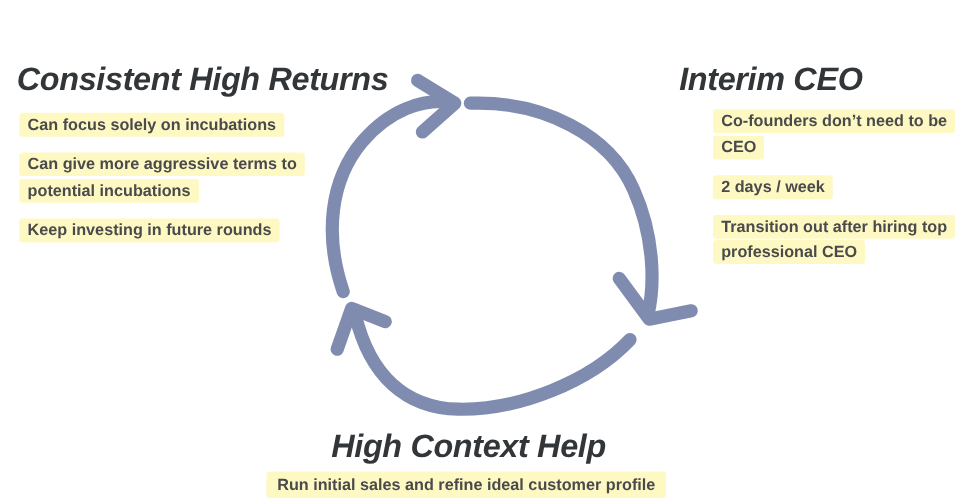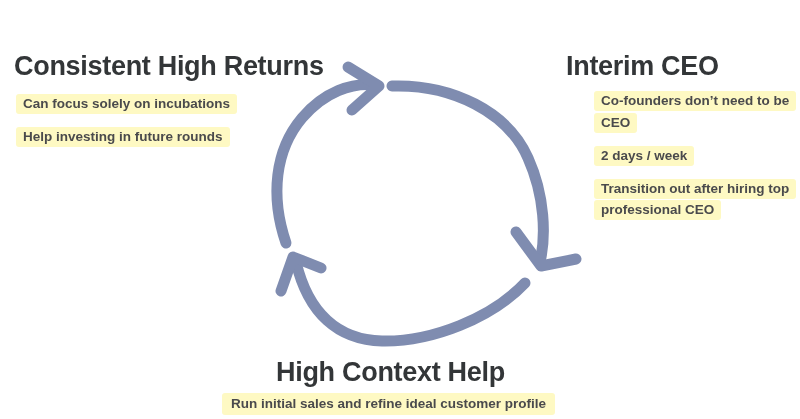--- a/index.html
+++ b/index.html
@@ -33,20 +33,21 @@
 
   
   .node-title {
     position: absolute;
     font-size: 27px;
     font-weight: bold;
     color: #333638;
     letter-spacing: -0.3px;
     white-space: nowrap;
     line-height: 1.1;
+    font-style: italic;
   }
   #title-left  { left: 14px;  top: 52px; }
   #title-right { left: 566px; top: 52px; }
   #title-bottom{ left: 276px; top: 358px; }
 
   
   .bullets {
     position: absolute;
   }
   .bullets.left   { left: 16px;  top: 93px;  width: 262px; }
@@ -118,21 +119,24 @@
     </g>
   </svg>
 
   <div class="node-title" id="title-left">Consistent High Returns</div>
 
   <div class="bullets left">
     <div class="bullet">
       <span class="hl">Can focus solely on incubations</span>
     </div>
     <div class="bullet">
-      <span class="hl">Help investing in future rounds</span>
+      <span class="hl">Can give more aggressive terms to potential incubations</span>
+    </div>
+    <div class="bullet">
+      <span class="hl">Keep investing in future rounds</span>
     </div>
   </div>
 
   <div class="node-title" id="title-right">Interim CEO</div>
 
   <div class="bullets right">
     <div class="bullet">
       <span class="hl">Co-founders don’t need to be CEO</span>
     </div>
     <div class="bullet">

